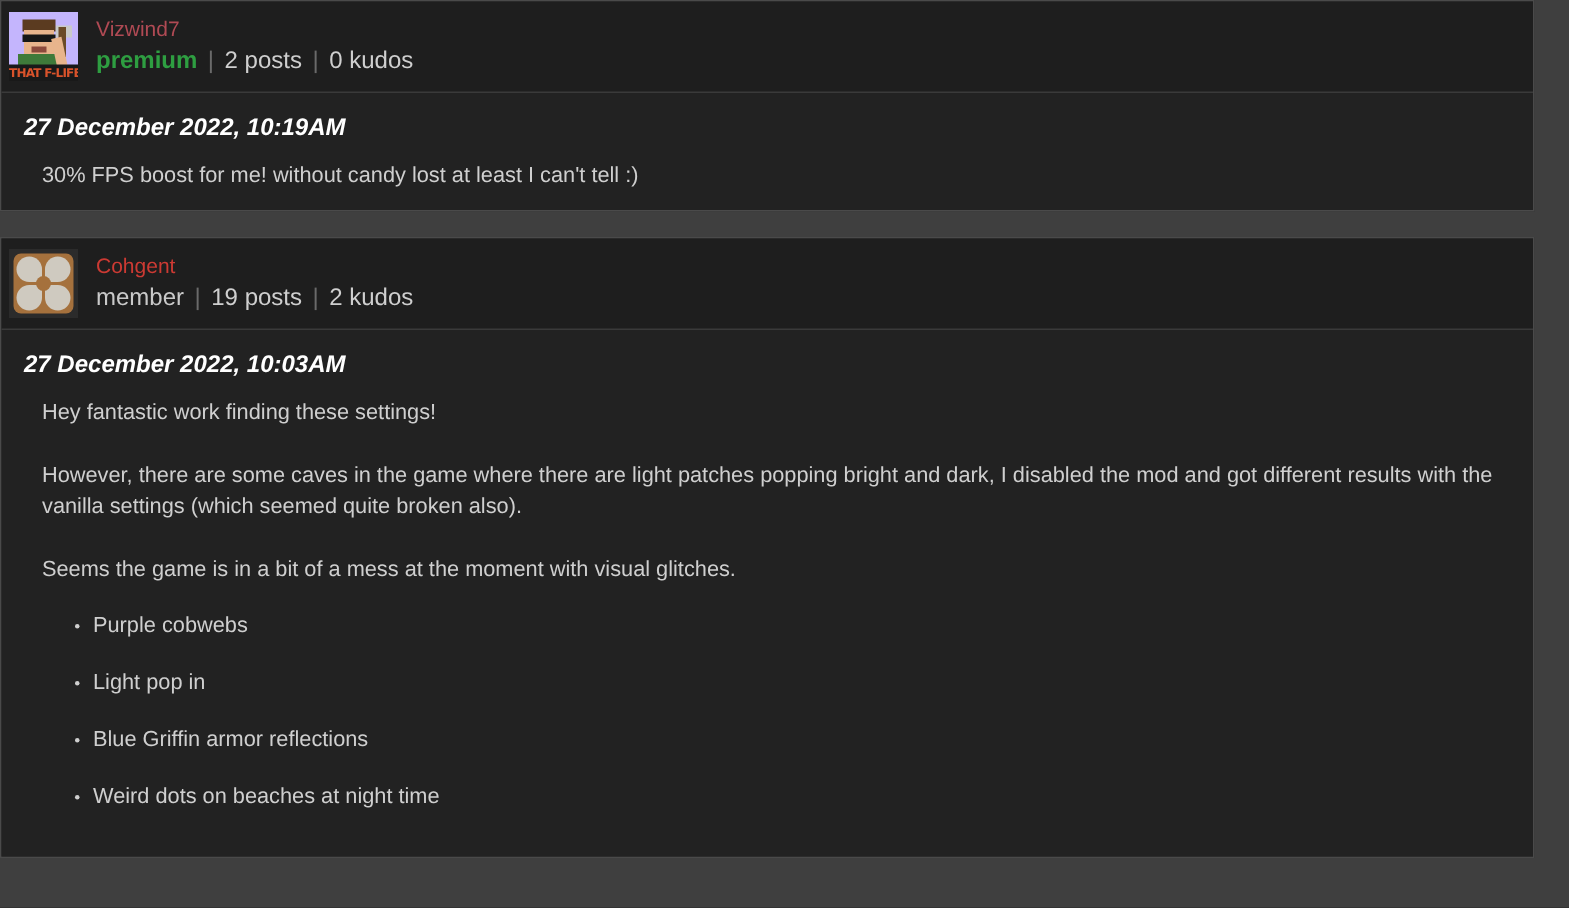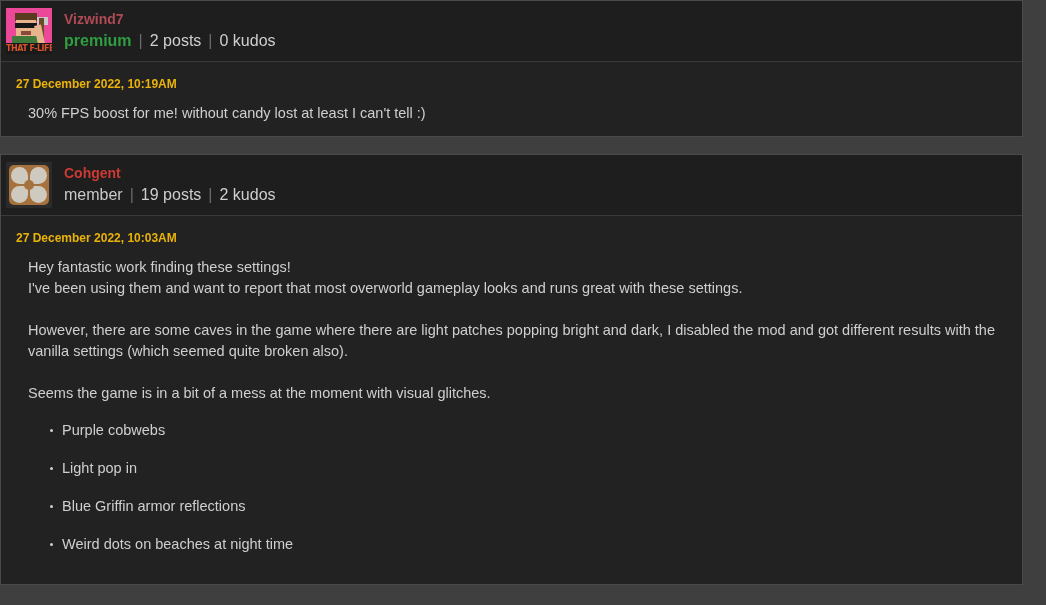--- a/index.html
+++ b/index.html
@@ -43,21 +43,21 @@
     height: 46px;
     flex: 0 0 46px;
     margin-right: 12px;
     position: relative;
     overflow: hidden;
     background: #2a2a2a;
   }
 
   
   .avatar-vizwind {
-    background: #ec4899;
+    background: #c4b5fd;
   }
   .avatar-vizwind .av-hair {
     position: absolute;
     left: 9px; top: 5px;
     width: 22px; height: 8px;
     background: #5b3b20;
   }
   .avatar-vizwind .av-face {
     position: absolute;
     left: 10px; top: 12px;
@@ -149,21 +149,21 @@
 
   .user-meta {
     display: flex;
     flex-direction: column;
     justify-content: center;
     line-height: 1.25;
   }
 
   .username {
     font-size: 14px;
-    font-weight: bold;
+    font-weight: normal;
     margin-bottom: 2px;
   }
   .username.rank-premium { color: #b04a54; }
   .username.rank-member  { color: #cc3a33; }
 
   .meta-line {
     font-size: 16px;
     color: #c9c9c9;
     display: flex;
     align-items: center;
@@ -177,24 +177,25 @@
     margin: 0 7px;
   }
   .meta-stat { color: #cfcfcf; }
 
   .post-body {
     padding: 15px 15px 12px 15px;
     background: #222222;
   }
 
   .timestamp {
-    color: #eab308;
-    font-size: 12px;
+    color: #ffffff;
+    font-size: 16px;
     font-weight: bold;
     margin-bottom: 12px;
+    font-style: italic;
   }
 
   .body-text {
     color: #cfcfcf;
     font-size: 14.5px;
     line-height: 1.45;
   }
   .body-text p {
     margin: 0 0 0 12px;
   }
@@ -281,21 +282,20 @@
           <span class="meta-stat">19 posts</span>
           <span class="meta-sep">|</span>
           <span class="meta-stat">2 kudos</span>
         </div>
       </div>
     </header>
     <div class="post-body">
       <div class="timestamp">27 December 2022, 10:03AM</div>
       <div class="body-text">
         <p>Hey fantastic work finding these settings!</p>
-        <p>I've been using them and want to report that most overworld gameplay looks and runs great with these settings.</p>
         <div class="para-gap"></div>
         <p>However, there are some caves in the game where there are light patches popping bright and dark, I disabled the mod and got different results with the vanilla settings (which seemed quite broken also).</p>
         <div class="para-gap"></div>
         <p>Seems the game is in a bit of a mess at the moment with visual glitches.</p>
         <ul class="glitch-list">
           <li>Purple cobwebs</li>
           <li>Light pop in</li>
           <li>Blue Griffin armor reflections</li>
           <li>Weird dots on beaches at night time</li>
         </ul>

